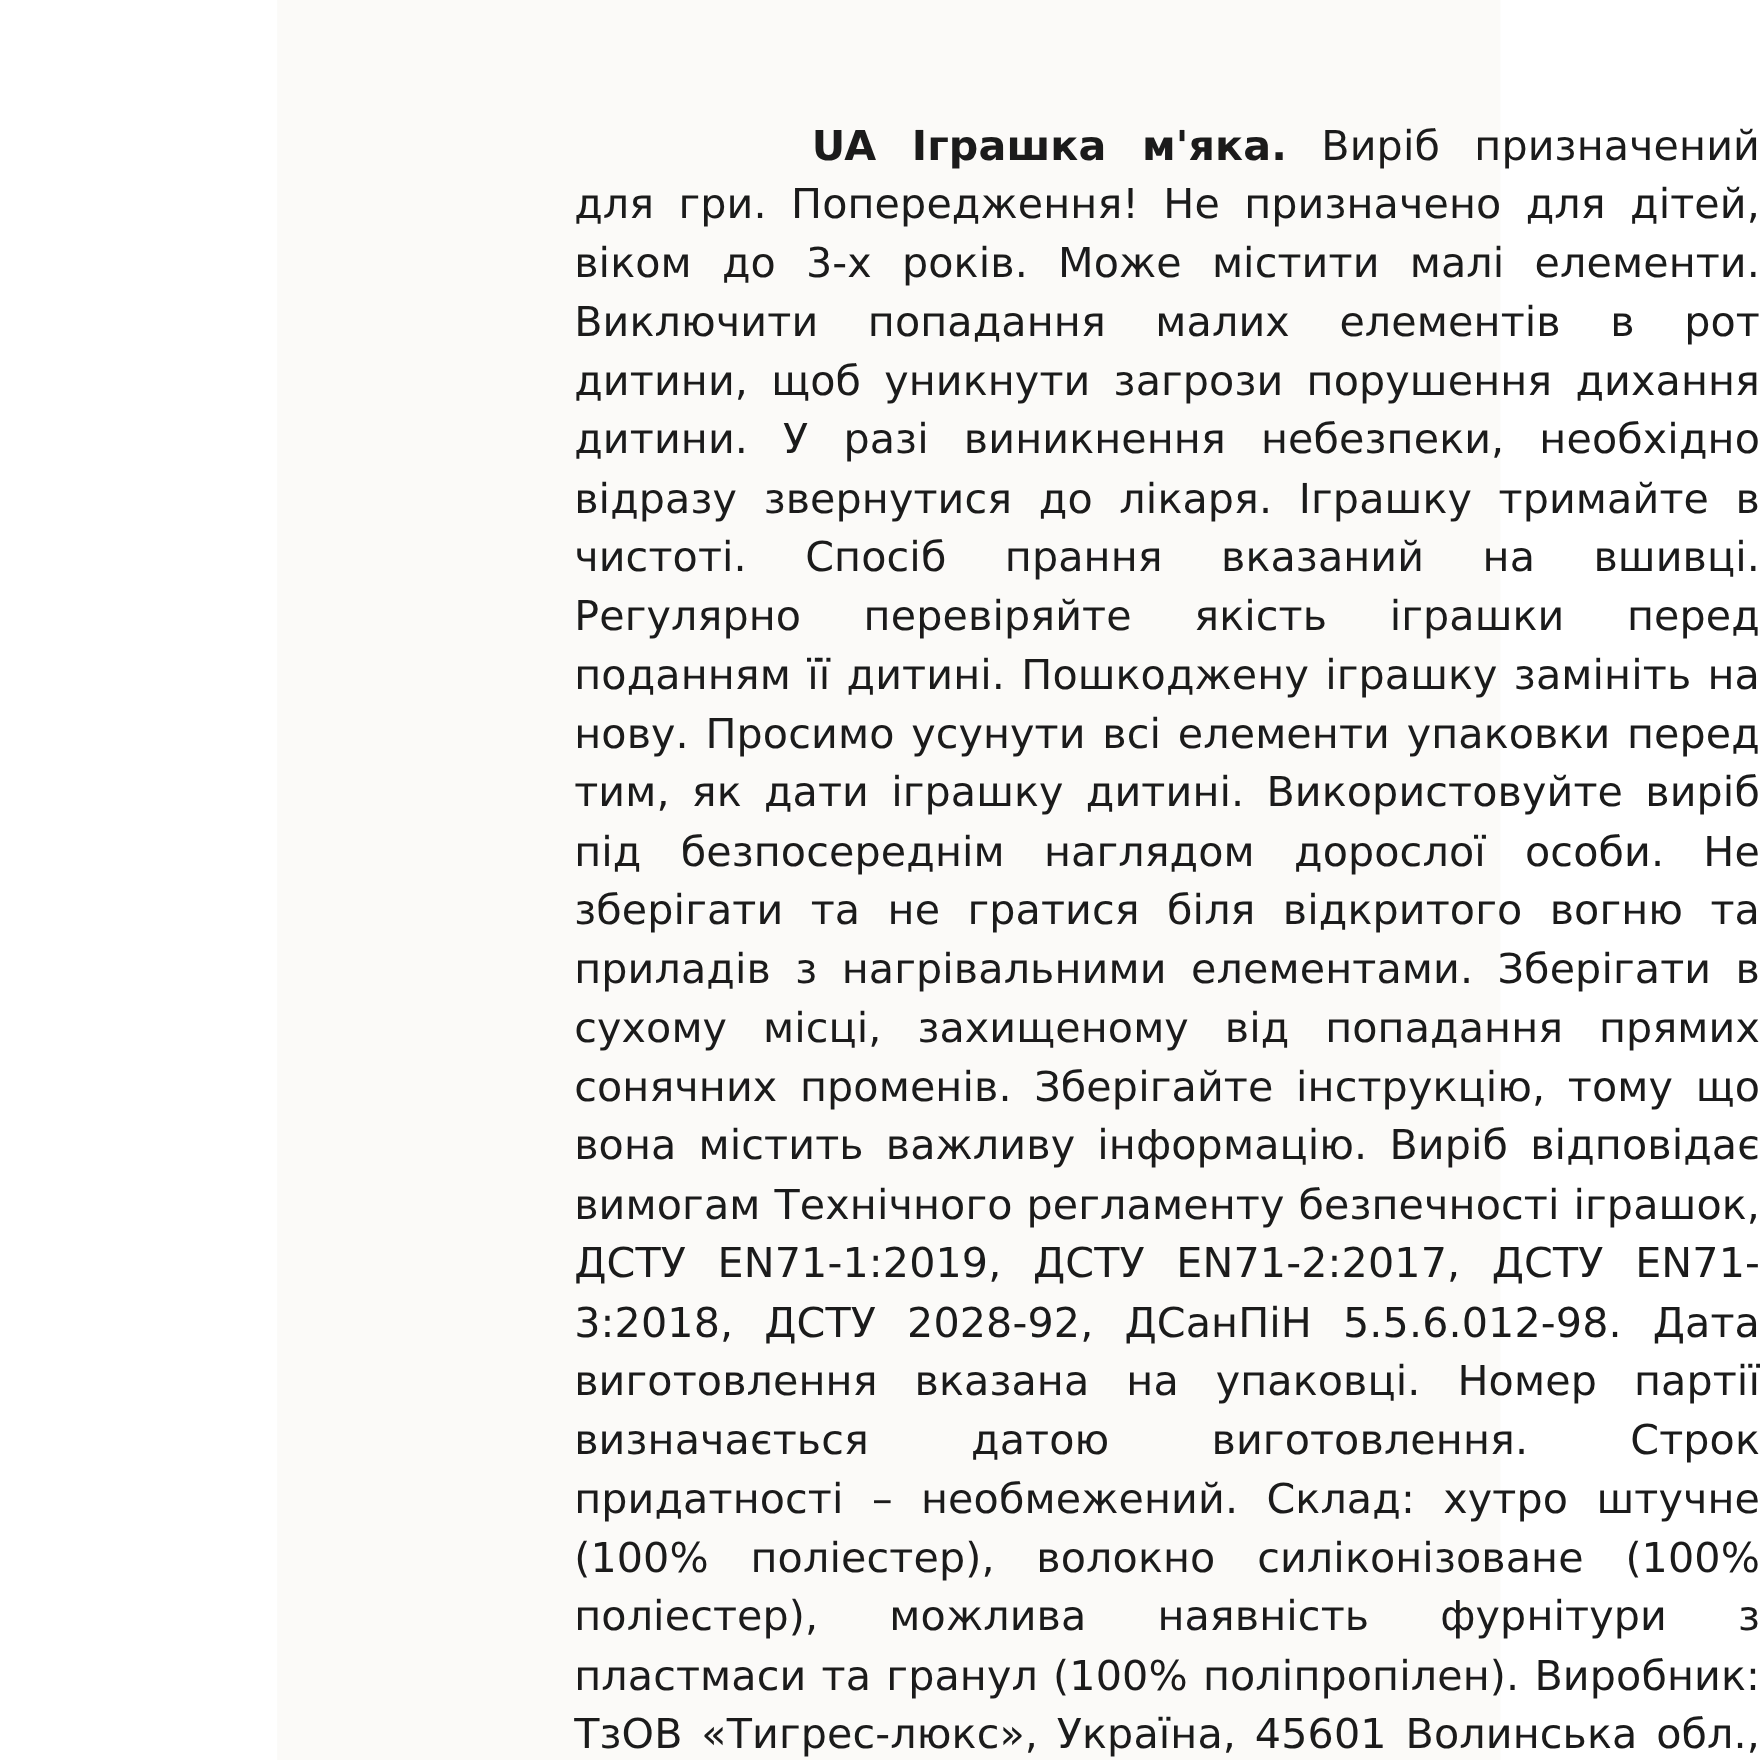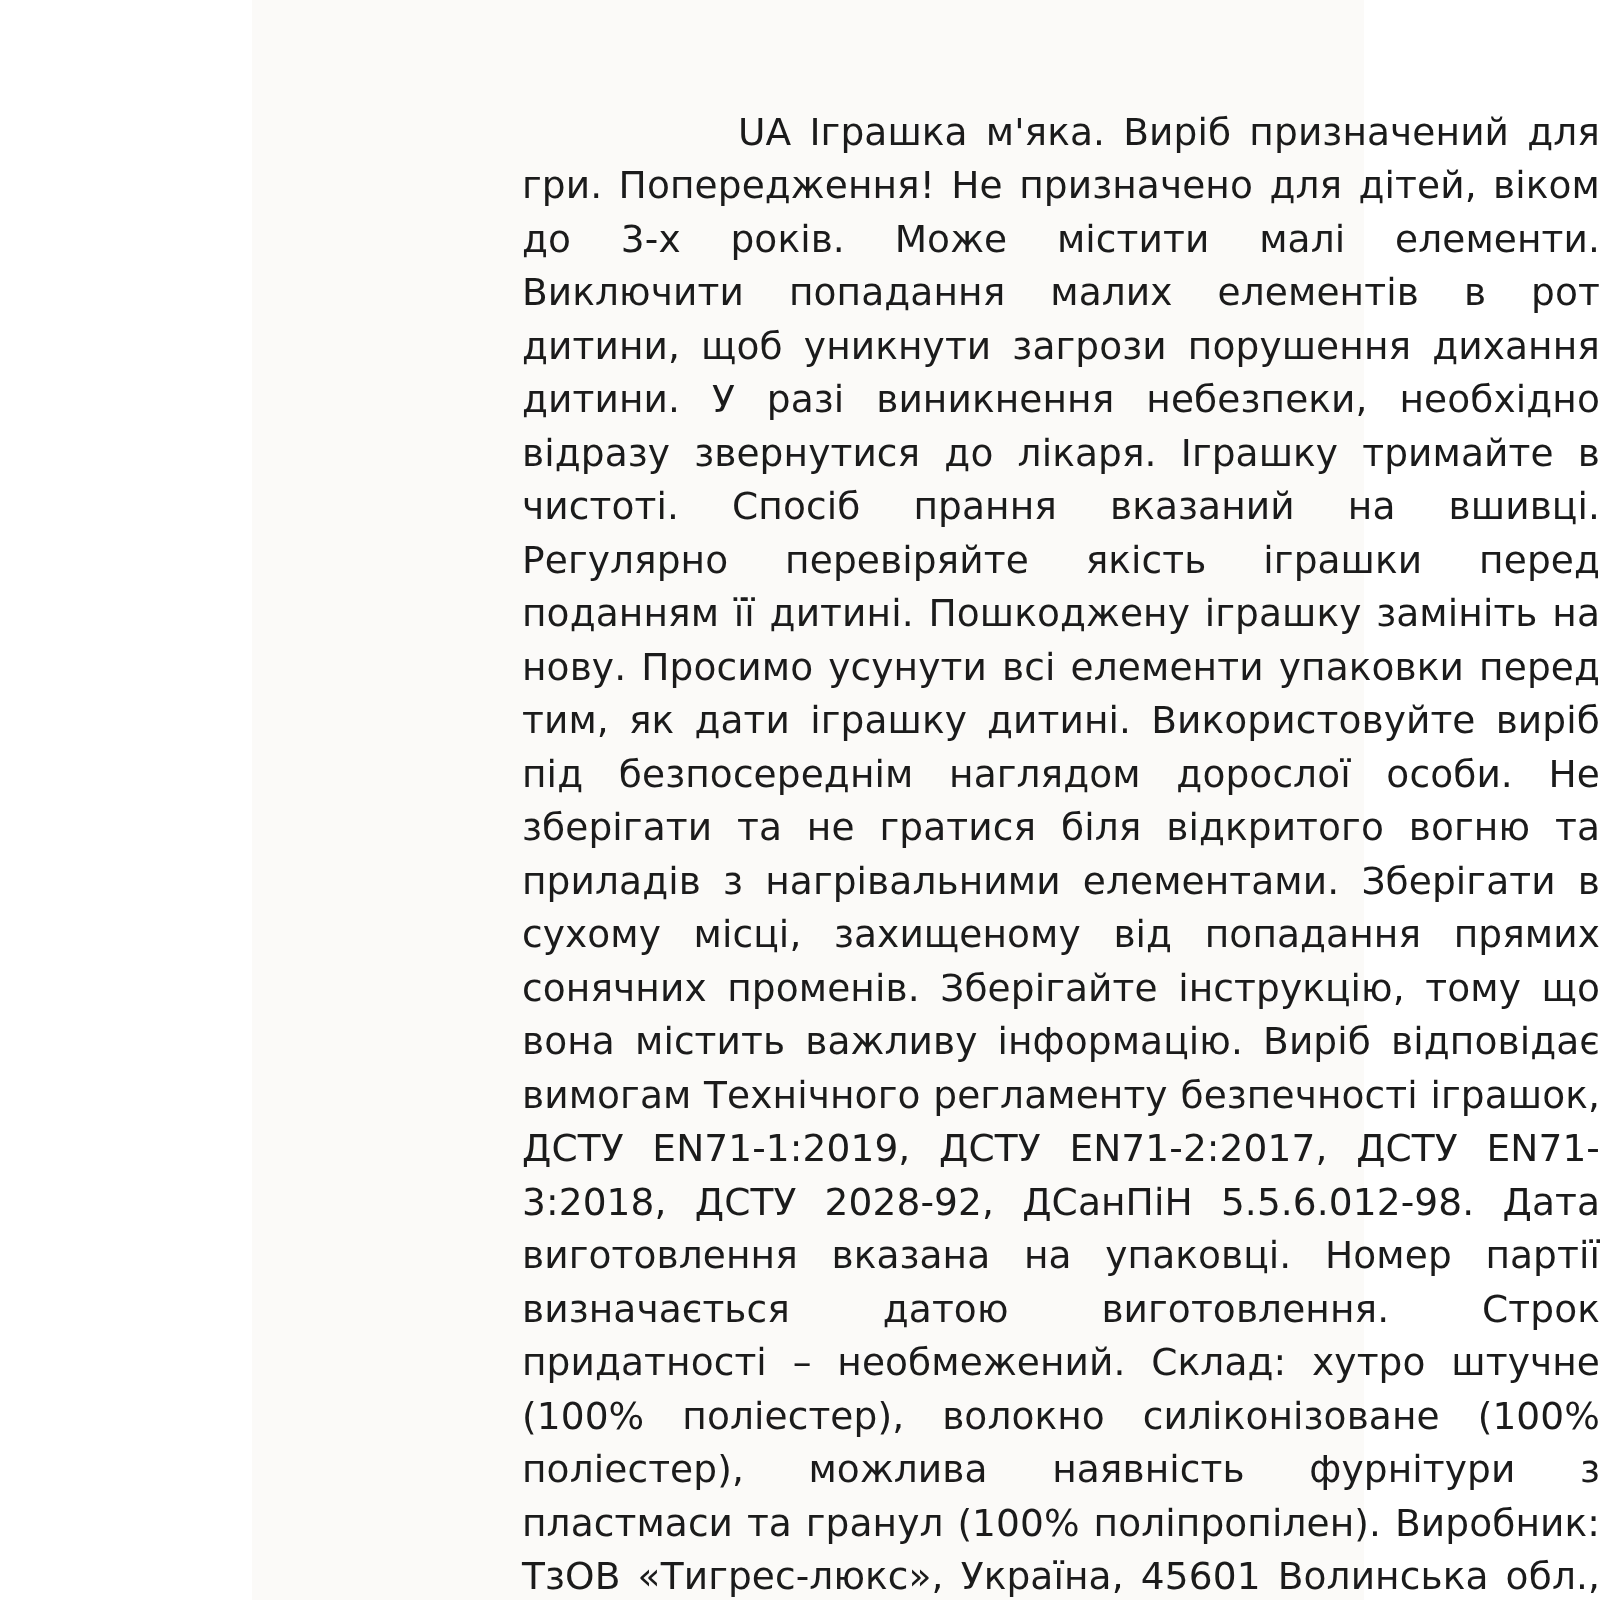--- a/index.html
+++ b/index.html
@@ -40,21 +40,21 @@
     font-size: 37.5px;
     line-height: 53.5px;
     color: #1b1b1b;
     text-align: justify;
     text-justify: inter-word;
     letter-spacing: 0.1px;
     white-space: pre-wrap;
     word-spacing: 0.5px;
   }
   .lead {
-    font-weight: 400;
+    font-weight: 700;
   }
   .first-block {
     text-indent: 216px;
   }
 </style>
 </head>
 <body>
 
 <div class="page">
   <div class="label-panel">

